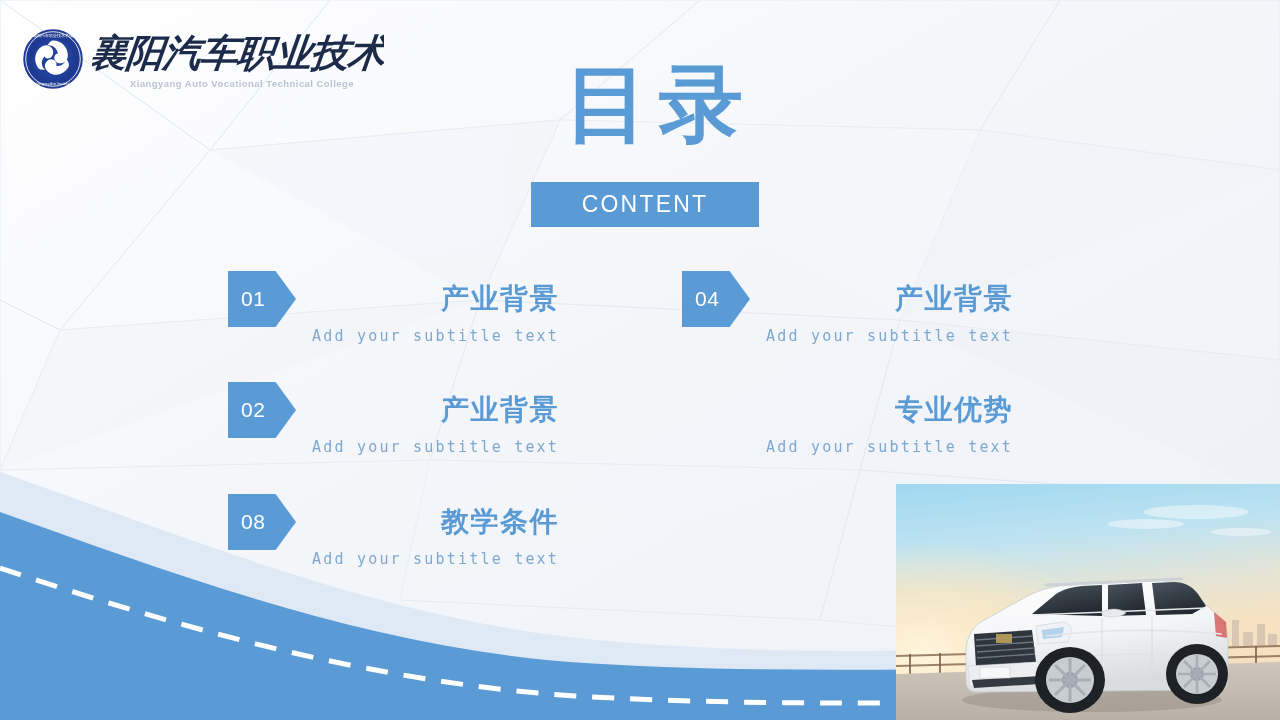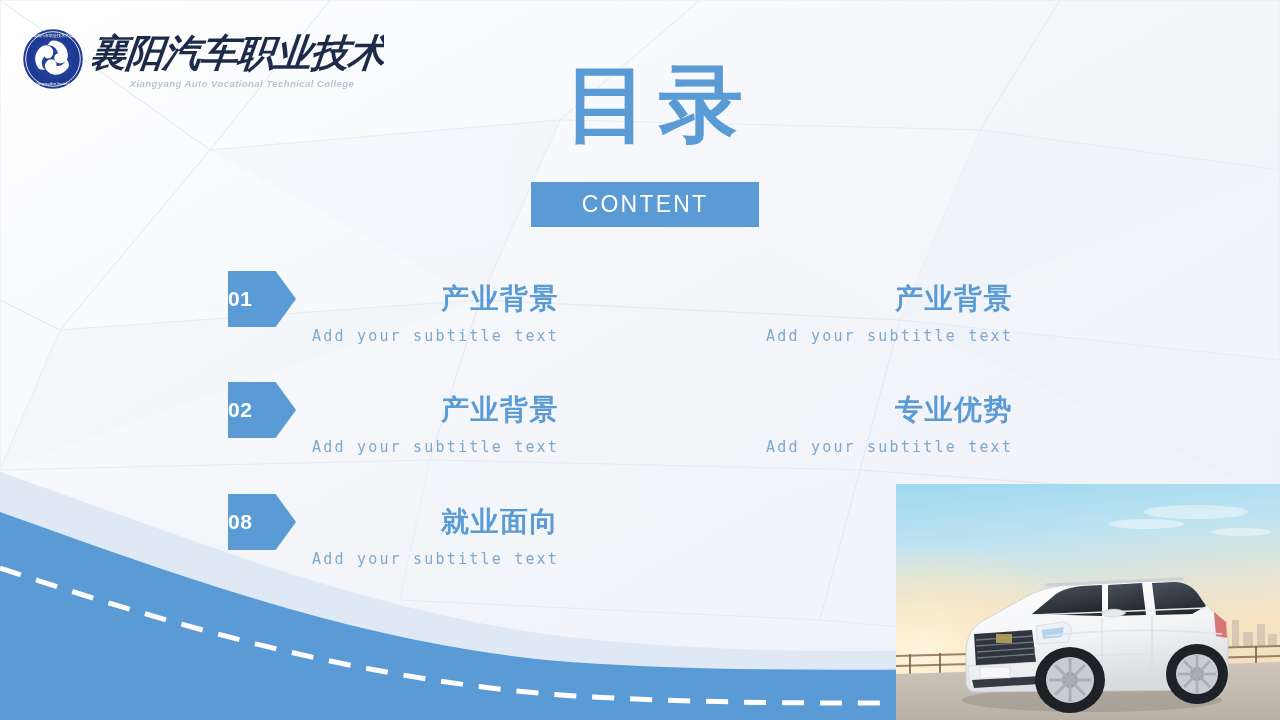--- a/index.html
+++ b/index.html
@@ -35,21 +35,20 @@
   }
   .logo-en {
     position:absolute; left:88px; top:54px;
     width:280px;
     font-size:9.5px;
     letter-spacing:0.45px;
     color:#b9c3d4;
     font-weight:700;
     white-space:nowrap;
     text-align:center;
-    font-style:italic;
   }
 
   
   .title-cn {
     position:absolute; left:0; top:58px; width:1280px;
     text-align:center;
     font-size:84px;
     line-height:92px;
     font-weight:700;
     color:#5b9bd5;
@@ -81,21 +80,22 @@
   .toc-arrow {
     position:absolute; left:0; top:6px;
     width:68px; height:56px;
     background:#5b9bd5;
     clip-path:polygon(0 0, 70% 0, 100% 50%, 70% 100%, 0 100%);
     display:flex; align-items:center; justify-content:flex-start;
   }
   .toc-num {
     color:#ffffff;
     font-size:21px;
-    font-weight:700;
+    font-weight:400;
+    padding-left:13px;
     letter-spacing:0.5px;
     font-family:"Liberation Sans",sans-serif;
   }
   .toc-text { position:absolute; left:84px; top:16px;text-align:right; }
   .toc-title {
     font-size:28px;
     font-weight:700;
     color:#5b9bd5;
     letter-spacing:1.5px;
     line-height:36px;
@@ -212,26 +212,29 @@
         <div class="toc-title">产业背景</div>
         <div class="toc-sub">Add your subtitle text</div>
       </div>
     </div>
 
     <div class="toc-item" style="left:228px; top:488px;">
       <div class="toc-arrow">
         <span class="toc-num">08</span>
       </div>
       <div class="toc-text">
-        <div class="toc-title">就业面向</div>
+        <div class="toc-title">教学条件</div>
         <div class="toc-sub">Add your subtitle text</div>
       </div>
     </div>
 
     <div class="toc-item" style="left:682px; top:265px;">
+      <div class="toc-arrow">
+        <span class="toc-num">04</span>
+      </div>
       <div class="toc-text">
         <div class="toc-title">产业背景</div>
         <div class="toc-sub">Add your subtitle text</div>
       </div>
     </div>
 
     <div class="toc-item" style="left:682px; top:376px;">
       <div class="toc-text">
         <div class="toc-title">专业优势</div>
         <div class="toc-sub">Add your subtitle text</div>

